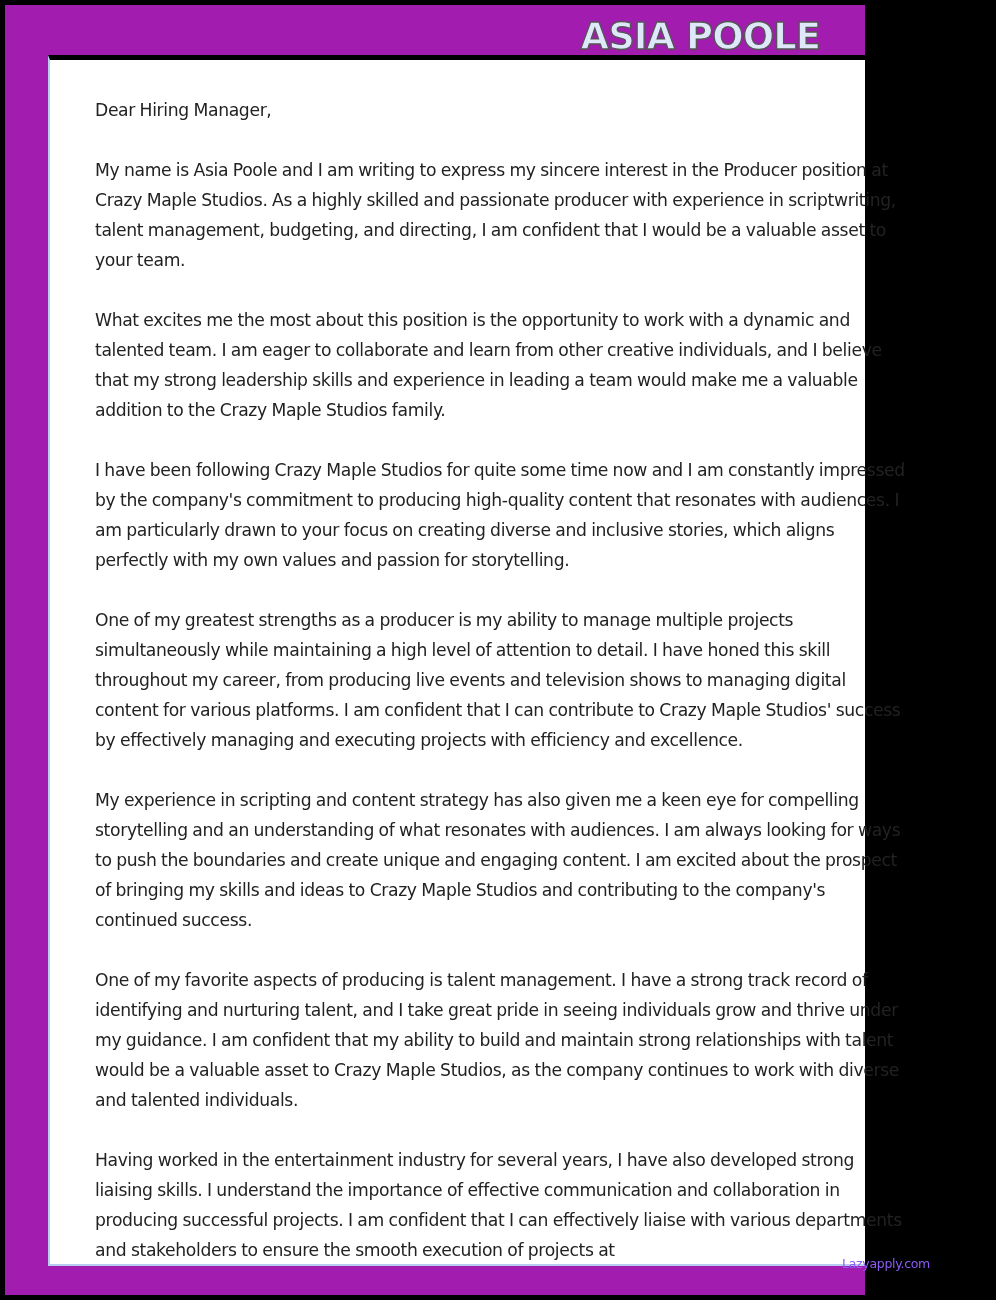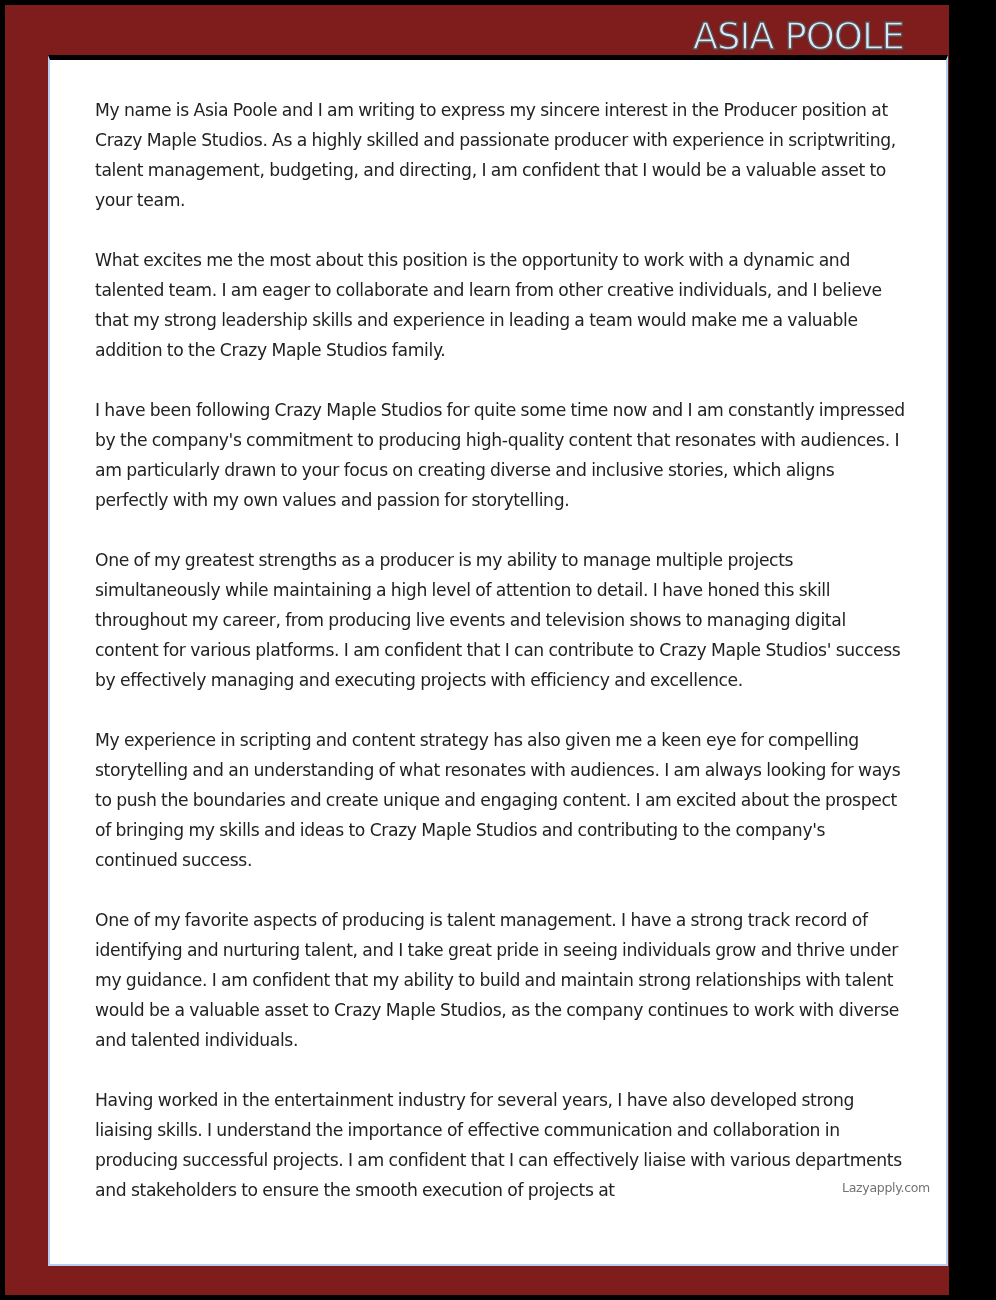--- a/index.html
+++ b/index.html
@@ -3,23 +3,24 @@
 <meta charset="utf-8">
 <style>
   html, body { margin: 0; padding: 0; }
   body {
     width: 996px; height: 1300px; overflow: hidden;
     background: #000;
     position: relative;
     font-family: "DejaVu Sans", sans-serif;
   }
   .frame {
-    position: absolute; left: 5px; top: 5px; width: 944px; height: 1290px;
-    background: #7f1d1d;
+    position: absolute; left: 5px; top: 5px; width: 860px; height: 1290px;
+    background: #a21caf;
     overflow: hidden;
+    font-weight: bold;
   }
   .name {
     position: absolute; right: 45px; top: 10px;
     font-family: "DejaVu Sans", sans-serif;
     font-size: 37px; letter-spacing: -1px;
     color: #dfe8fa;
     -webkit-text-stroke: 1.3px #555;
     line-height: 44px;
     white-space: nowrap;
   }
@@ -34,34 +35,35 @@
   .letter {
     position: absolute; left: 95px; top: 95px; width: 810px;
     font-family: "DejaVu Sans", sans-serif;
     font-size: 17.2px; line-height: 30px;
     color: #222;
     letter-spacing: -0.35px;
     word-spacing: -0.5px;
   }
   .letter p { margin: 0 0 30px 0; }
   .watermark {
-    position: absolute; left: 842px; top: 1180px;
+    position: absolute; left: 842px; top: 1256px;
     font-family: "DejaVu Sans", sans-serif;
-    font-size: 12.5px; color: #737373; letter-spacing: -0.3px;
+    font-size: 12.5px; color: #8b5cf6; letter-spacing: -0.3px;
   }
 </style>
 </head>
 <body>
 
 <div class="frame">
   <div class="page"></div>
   <div class="name">ASIA POOLE</div>
 </div>
 
 <div class="letter">
+  <p>Dear Hiring Manager,</p>
   <p>My name is Asia Poole and I am writing to express my sincere interest in the Producer position at Crazy Maple Studios. As a highly skilled and passionate producer with experience in scriptwriting, talent management, budgeting, and directing, I am confident that I would be a valuable asset to your team.</p>
   <p>What excites me the most about this position is the opportunity to work with a dynamic and talented team. I am eager to collaborate and learn from other creative individuals, and I believe that my strong leadership skills and experience in leading a team would make me a valuable addition to the Crazy Maple Studios family.</p>
   <p>I have been following Crazy Maple Studios for quite some time now and I am constantly impressed by the company's commitment to producing high-quality content that resonates with audiences. I am particularly drawn to your focus on creating diverse and inclusive stories, which aligns perfectly with my own values and passion for storytelling.</p>
   <p>One of my greatest strengths as a producer is my ability to manage multiple projects simultaneously while maintaining a high level of attention to detail. I have honed this skill throughout my career, from producing live events and television shows to managing digital content for various platforms. I am confident that I can contribute to Crazy Maple Studios' success by effectively managing and executing projects with efficiency and excellence.</p>
   <p>My experience in scripting and content strategy has also given me a keen eye for compelling storytelling and an understanding of what resonates with audiences. I am always looking for ways to push the boundaries and create unique and engaging content. I am excited about the prospect of bringing my skills and ideas to Crazy Maple Studios and contributing to the company's continued success.</p>
   <p>One of my favorite aspects of producing is talent management. I have a strong track record of identifying and nurturing talent, and I take great pride in seeing individuals grow and thrive under my guidance. I am confident that my ability to build and maintain strong relationships with talent would be a valuable asset to Crazy Maple Studios, as the company continues to work with diverse and talented individuals.</p>
   <p>Having worked in the entertainment industry for several years, I have also developed strong liaising skills. I understand the importance of effective communication and collaboration in producing successful projects. I am confident that I can effectively liaise with various departments and stakeholders to ensure the smooth execution of projects at</p>
 </div>
 
 <div class="watermark">Lazyapply.com</div>

